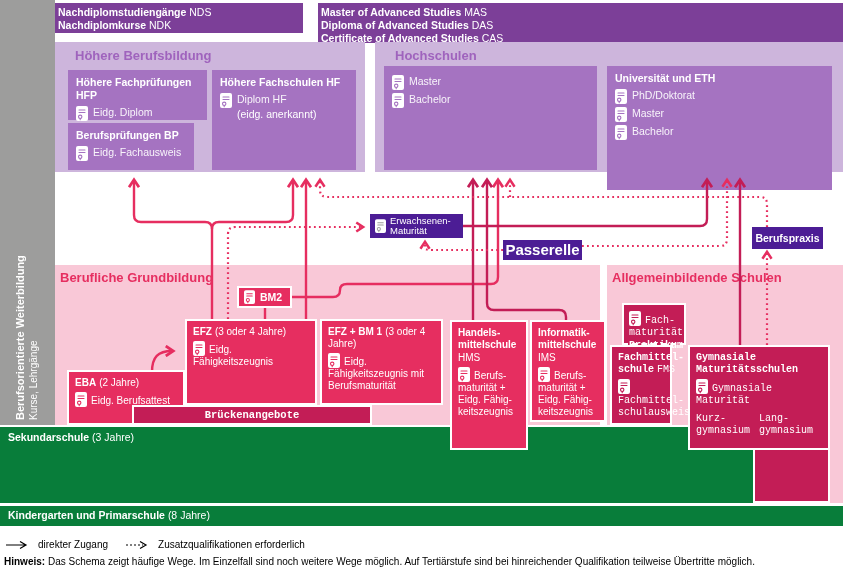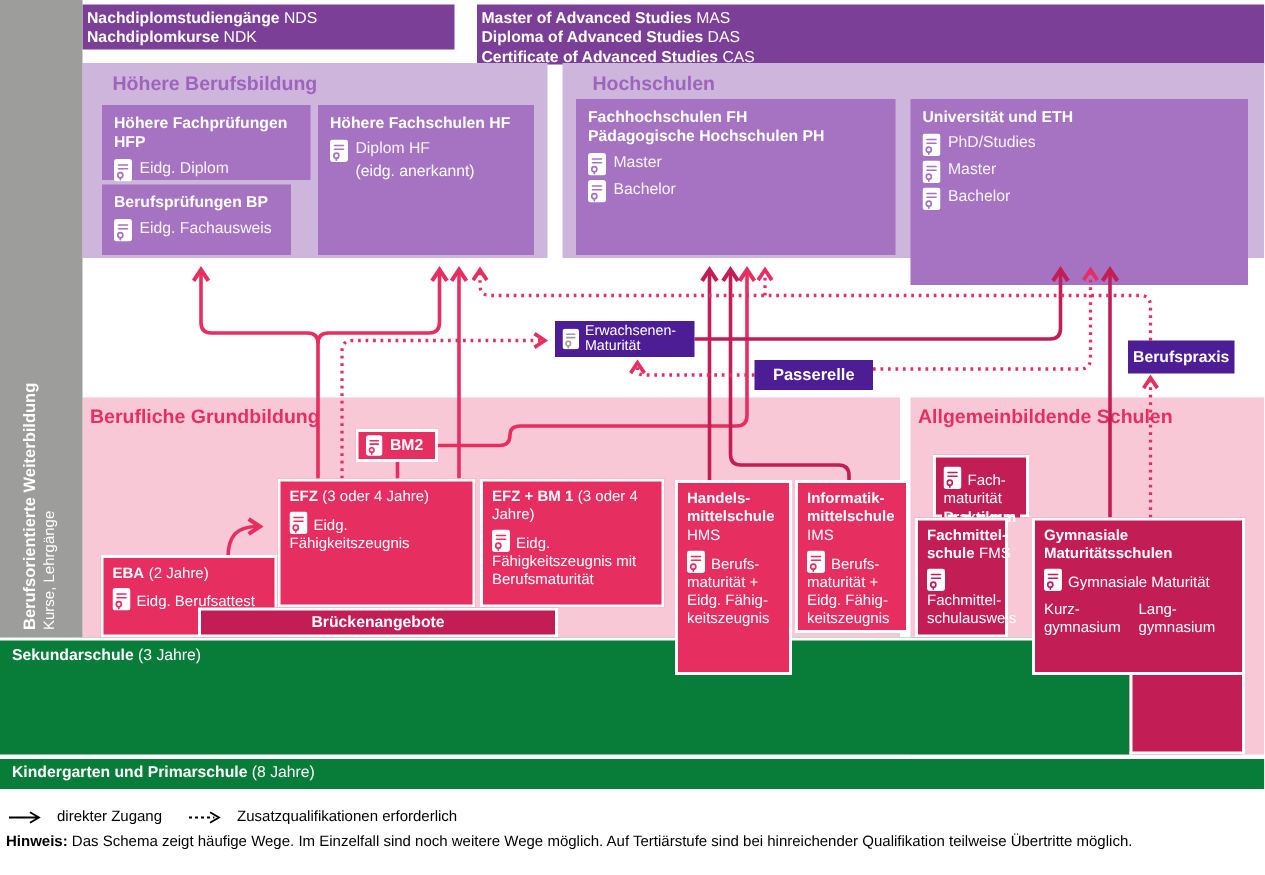--- a/index.html
+++ b/index.html
@@ -3,21 +3,21 @@
 <meta charset="utf-8">
 <style>
   html,body{margin:0;padding:0;background:#fff;}
   #canvas{position:relative;width:843px;height:583px;background:#fff;overflow:hidden;
           font-family:"Liberation Sans","DejaVu Sans",sans-serif;-webkit-font-smoothing:antialiased;}
   #canvas *{box-sizing:border-box;}
   .abs{position:absolute;}
 
   
   .bg-pdark{background:#7c3f98;} .bg-plight{background:#cdb5dc;}
-  .bg-bright{background:#e62e60;} .bg-dark{background:#c31d56;}
+  .bg-bright{background:#e62e60;} .bg-dark{background:#c31d56;font-family:Liberation Mono, monospace;}
   .bg-pink{background:#f9c8d7;} .bg-green{background:#087d3a;} .bg-gray{background:#9d9d9c;}
 
   
   .hdr{color:#fff;font-size:10.5px;line-height:13px;padding:3px 3px;}
   .hdr b{font-weight:bold;} .hdr span{font-weight:normal;}
   #hdrL{left:55px;top:3px;width:248px;height:30px;}
   #hdrR{left:318px;top:3px;width:525px;height:40px;}
 
   
   #hbb{left:55px;top:42px;width:310px;height:130px;}
@@ -39,21 +39,21 @@
   .dic{width:12px;height:15px;flex:none;display:inline-block;}
   .dic .r{fill:#fff;} .dic .l{fill:none;stroke-width:1.1;stroke-linecap:round;}
   .pbox .dic .l{stroke:#a573c1;} .bright .dic .l,.svg-bright .l{stroke:#e62e60;}
   .dark .dic .l{stroke:#c31d56;} .grayb .dic .l{stroke:#9d9d9c;}
   .note{margin-left:17px;}
 
   
   .grayb{position:absolute;background:#4c1d95;color:#fff;z-index:12;}
   #erwmat{left:370px;top:214px;width:93px;height:24px;display:flex;align-items:center;padding:2px 5px;font-size:9.5px;line-height:10.5px;}
   #erwmat .dic{width:11px;height:14px;margin-right:4px;}
-  #passerelle{left:503px;top:240px;width:79px;height:20px;font-size:11px;font-weight:bold;text-align:center;line-height:20px;}
+  #passerelle{left:503px;top:240px;width:79px;height:20px;font-size:15px;font-weight:bold;text-align:center;line-height:20px;}
   #berufspraxis{left:752px;top:227px;width:71px;height:22px;font-size:10.5px;font-weight:bold;text-align:center;line-height:22px;}
 
   
   #pinkL{left:55px;top:265px;width:545px;height:160px;z-index:1;}
   #pinkR{left:607px;top:265px;width:236px;height:238px;z-index:1;}
   .pink-title{font-size:13px;font-weight:bold;color:#e62e60;padding:5px 0 0 5px;}
   #sek{left:0;top:425px;width:753px;height:78px;border-top:2px solid #fff;z-index:3;color:#fff;font-size:10.5px;padding:4px 8px;}
   #kdg{left:0;top:506px;width:843px;height:20px;z-index:3;color:#fff;font-size:10.5px;padding:3px 8px;}
   .gbar b{font-weight:bold;}
 
@@ -155,24 +155,20 @@
           </svg>
         <span class="txt">Diplom HF</span>
       </div>
       <div class="note">(eidg. anerkannt)</div>
     </div>
   </div>
 
   <div id="hs" class="abs bg-plight">
     <div class="sect-title">Hochschulen</div>
     <div id="fh" class="pbox">
-      <div class="bt">
-          <div>Fachhochschulen FH</div>
-          <div>Pädagogische Hochschulen PH</div>
-        </div>
       <div class="cred">
         <svg class="dic" viewBox="0 0 12 15">
             <rect class="r" width="12" height="15" rx="2"></rect>
             <path class="l" d="M3 4h6M3 6.5h6"></path>
             <circle class="l" cx="4.2" cy="10.8" r="1.7"></circle>
             <path class="l" d="M4.2 12.5v1.3"></path>
           </svg>
         <span class="txt">Master</span>
       </div>
       <div class="cred">
@@ -187,21 +183,21 @@
     </div>
     <div id="uni" class="pbox">
       <div class="bt">Universität und ETH</div>
       <div class="cred">
         <svg class="dic" viewBox="0 0 12 15">
             <rect class="r" width="12" height="15" rx="2"></rect>
             <path class="l" d="M3 4h6M3 6.5h6"></path>
             <circle class="l" cx="4.2" cy="10.8" r="1.7"></circle>
             <path class="l" d="M4.2 12.5v1.3"></path>
           </svg>
-        <span class="txt">PhD/Studies</span>
+        <span class="txt">PhD/Doktorat</span>
       </div>
       <div class="cred">
         <svg class="dic" viewBox="0 0 12 15">
             <rect class="r" width="12" height="15" rx="2"></rect>
             <path class="l" d="M3 4h6M3 6.5h6"></path>
             <circle class="l" cx="4.2" cy="10.8" r="1.7"></circle>
             <path class="l" d="M4.2 12.5v1.3"></path>
           </svg>
         <span class="txt">Master</span>
       </div>

